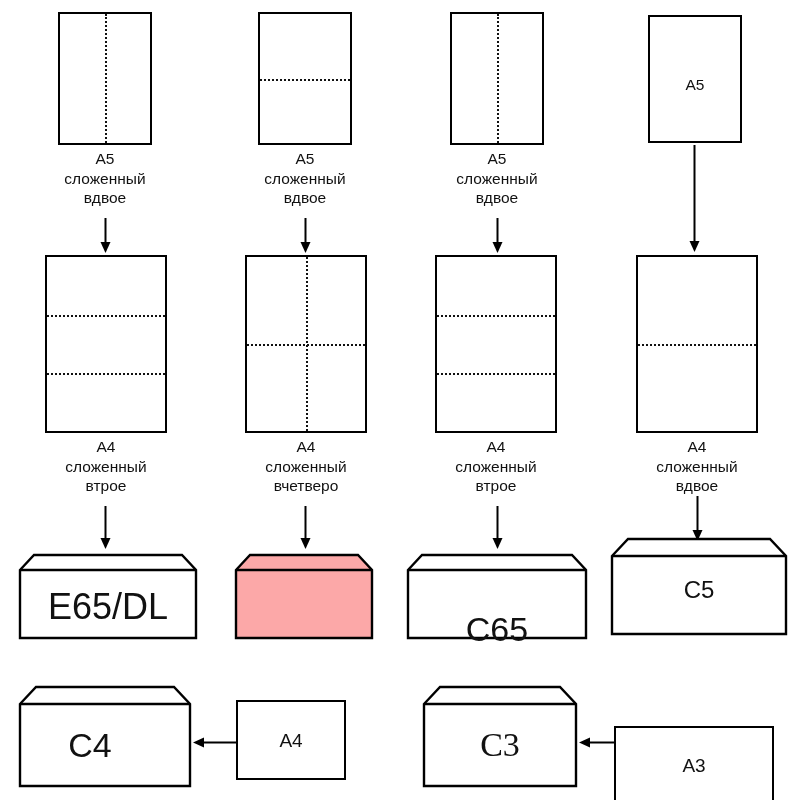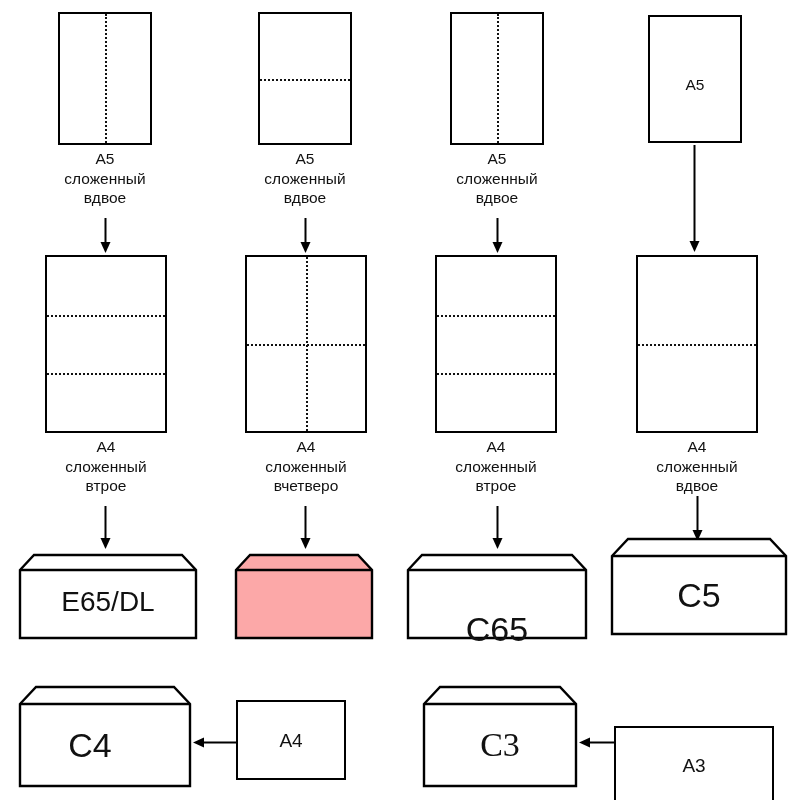--- a/index.html
+++ b/index.html
@@ -179,21 +179,21 @@
   <svg class="arrow-v" style="left:691px; top:496px;" width="13" height="46" viewBox="0 0 13 46">
     <line x1="6.5" y1="0" x2="6.5" y2="38" stroke="#000" stroke-width="2"></line>
     <polygon points="6.5,45 1.5,34 11.5,34" fill="#000"></polygon>
   </svg>
 
   <div class="envelope-wrap" style="left:20px; top:552px; width:176px; height:88px;">
     <svg width="176" height="88" viewBox="0 0 176 88">
       <path d="M0,18 L14,3 L162,3 L176,18 L176,86 L0,86 Z" fill="#ffffff" stroke="#000000" stroke-width="2.4" stroke-linejoin="miter"></path>
       <path d="M0,18 L176,18" fill="none" stroke="#000000" stroke-width="2.4"></path>
     </svg>
-    <div class="env-label" style="top:34px; font-size:28px;">E65/DL</div>
+    <div class="env-label" style="top:34px; font-size:36px;">E65/DL</div>
   </div>
 
   <div class="envelope-wrap" style="left:236px; top:552px; width:136px; height:88px;">
     <svg width="136" height="88" viewBox="0 0 136 88">
       <path d="M0,18 L14,3 L122,3 L136,18 L136,86 L0,86 Z" fill="#FCA8A8" stroke="#000000" stroke-width="2.4" stroke-linejoin="miter"></path>
       <path d="M0,18 L136,18" fill="none" stroke="#000000" stroke-width="2.4"></path>
     </svg>
   </div>
 
   <div class="envelope-wrap" style="left:408px; top:552px; width:178px; height:88px;">
@@ -202,21 +202,21 @@
       <path d="M0,18 L178,18" fill="none" stroke="#000000" stroke-width="2.4"></path>
     </svg>
     <div class="env-label" style="top:34px; font-size:34px;margin-top:24px;">C65</div>
   </div>
 
   <div class="envelope-wrap" style="left:612px; top:534px; width:174px; height:102px;">
     <svg width="174" height="102" viewBox="0 0 174 102">
       <path d="M0,22 L16,5 L158,5 L174,22 L174,100 L0,100 Z" fill="#ffffff" stroke="#000000" stroke-width="2.4" stroke-linejoin="miter"></path>
       <path d="M0,22 L174,22" fill="none" stroke="#000000" stroke-width="2.4"></path>
     </svg>
-    <div class="env-label" style="top:42px; font-size:34px;">C5</div>
+    <div class="env-label" style="top:42px; font-size:24px;">C5</div>
   </div>
 
   <div class="envelope-wrap" style="left:20px; top:682px; width:140px; height:106px;">
     <svg width="170" height="106" viewBox="0 0 170 106">
       <path d="M0,22 L16,5 L154,5 L170,22 L170,104 L0,104 Z" fill="#ffffff" stroke="#000000" stroke-width="2.4" stroke-linejoin="miter"></path>
       <path d="M0,22 L170,22" fill="none" stroke="#000000" stroke-width="2.4"></path>
     </svg>
     <div class="env-label" style="top:44px; font-size:34px;">C4</div>
   </div>
 

